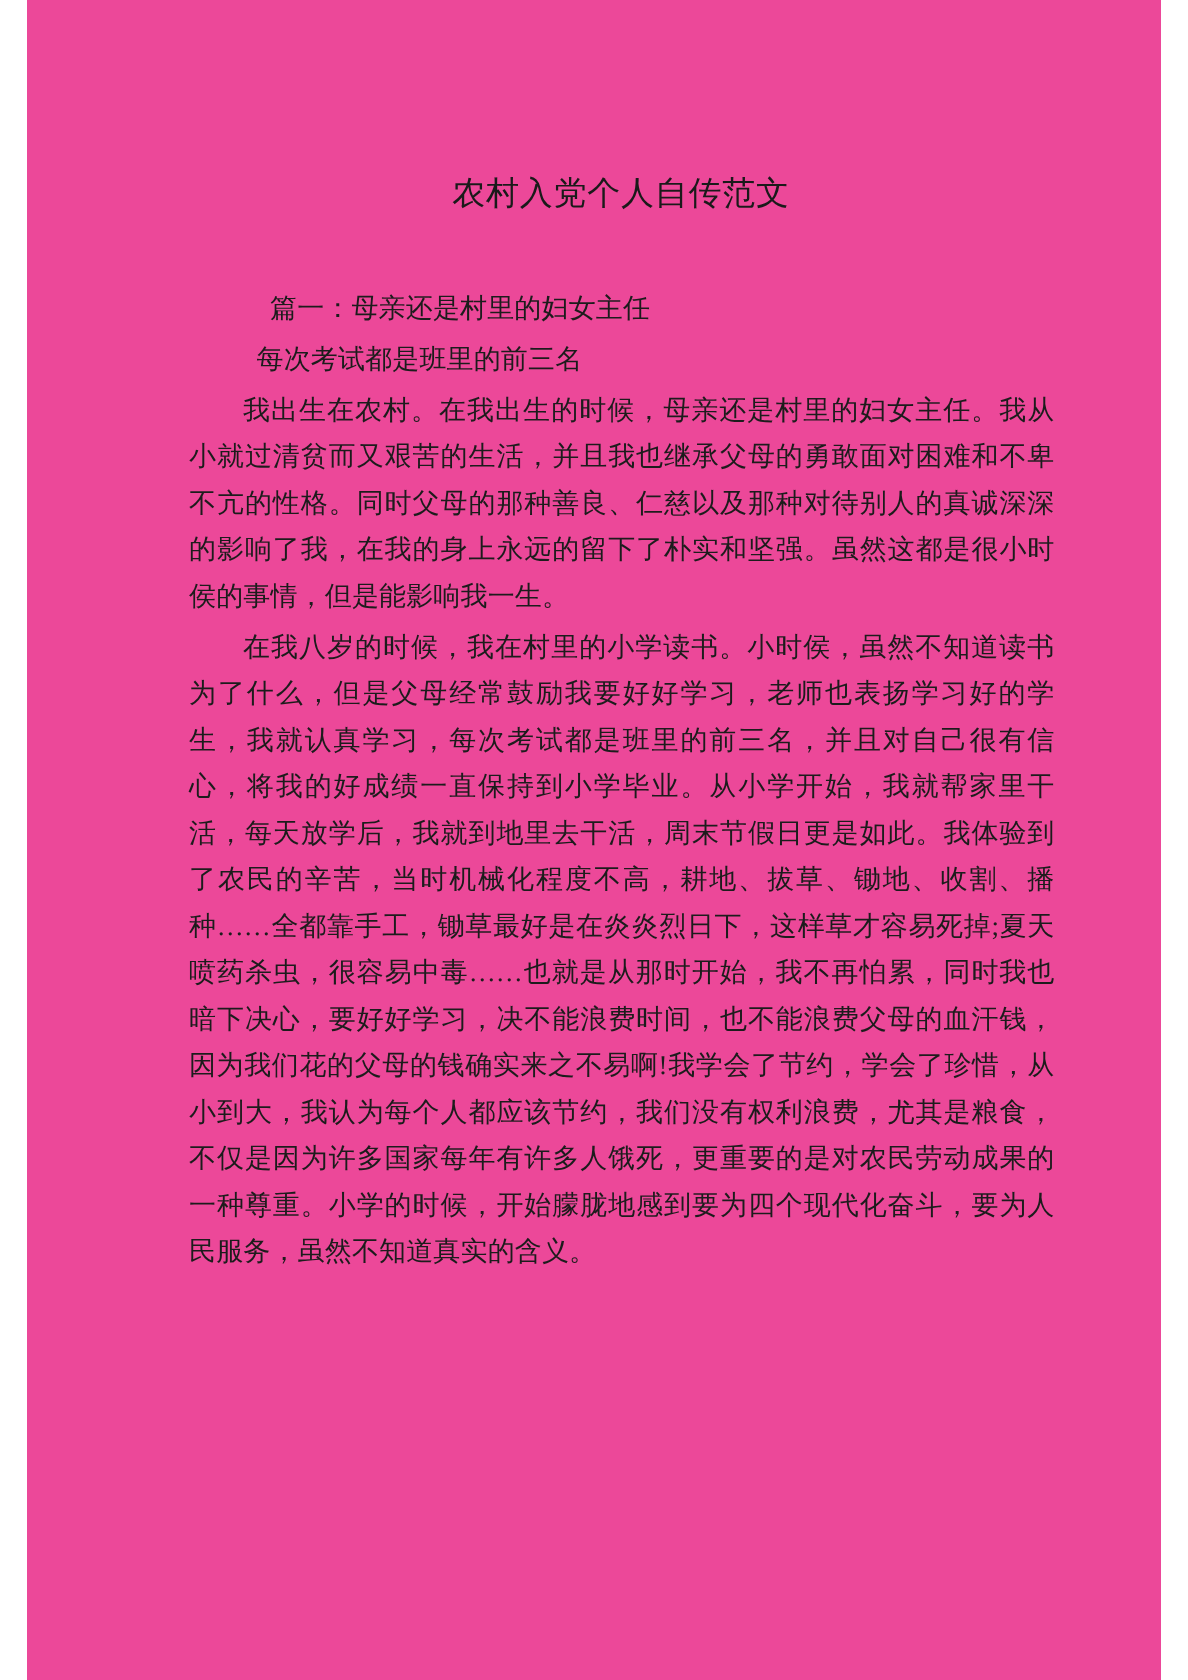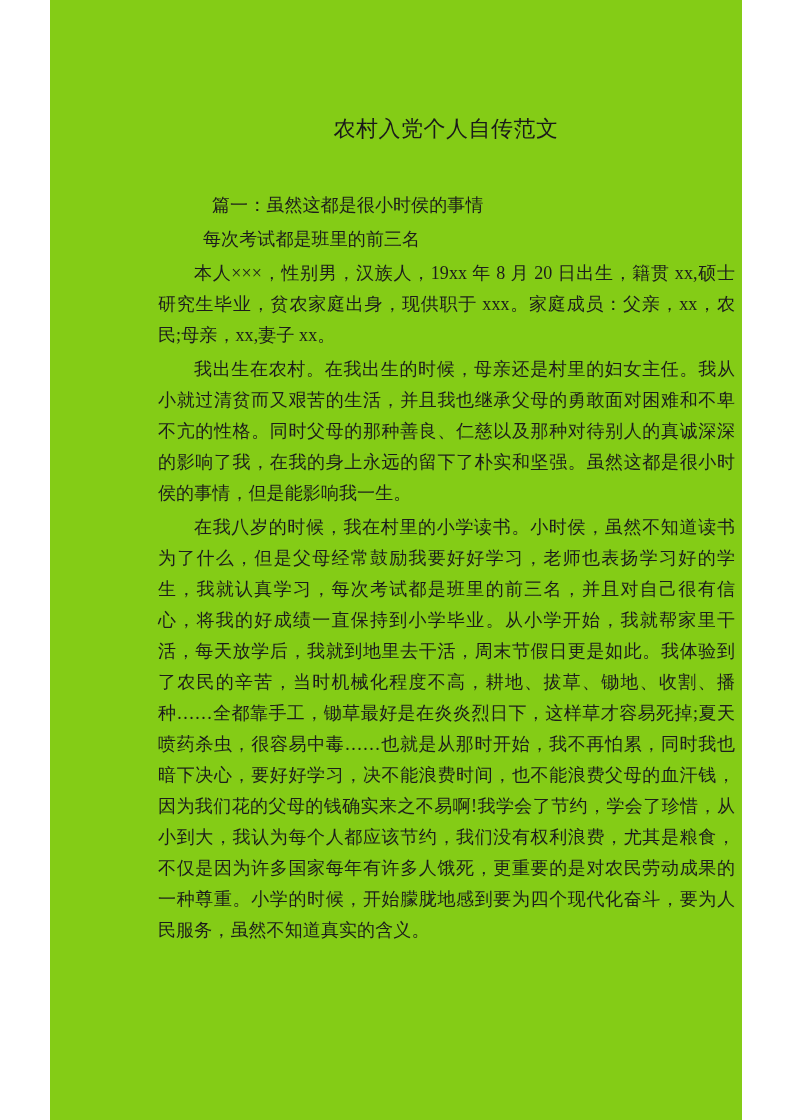--- a/index.html
+++ b/index.html
@@ -2,23 +2,23 @@
 <html><head>
 <meta charset="utf-8">
 <style>
   html, body {
     margin: 0;
     padding: 0;
     background: #ffffff;
   }
   .page {
     position: relative;
-    width: 692px;
+    width: 756px;
     height: 1120px;
-    background: #84cc16;
+    background: #ec4899;
     overflow: hidden;
     margin: 0 auto;
   }
   .doc-title {
     position: absolute;
     left: 0;
     top: 114px;
     width: 792px;
     text-align: center;
     font-family: "Liberation Sans", "DejaVu Sans", sans-serif;
@@ -59,27 +59,26 @@
 </style>
 </head>
 <body>
 
 <div class="page">
 
   <div class="doc-title">农村入党个人自传范文</div>
 
   <div class="body-block">
 
-    <p class="para head-indent">篇一：虽然这都是很小时侯的事情</p>
+    <p class="para head-indent">篇一：母亲还是村里的妇女主任</p>
 
     <p class="para plain-indent gap">每次考试都是班里的前三名</p>
 
 
 
-    <p class="para gap">本人×××，性别男，汉族人，19xx 年 8 月 20 日出生，籍贯 xx,硕士研究生毕业，贫农家庭出身，现供职于 xxx。家庭成员：父亲，xx，农民;母亲，xx,妻子 xx。</p>
 
     <p class="para gap">我出生在农村。在我出生的时候，母亲还是村里的妇女主任。我从小就过清贫而又艰苦的生活，并且我也继承父母的勇敢面对困难和不卑不亢的性格。同时父母的那种善良、仁慈以及那种对待别人的真诚深深的影响了我，在我的身上永远的留下了朴实和坚强。虽然这都是很小时侯的事情，但是能影响我一生。</p>
 
     <p class="para gap">在我八岁的时候，我在村里的小学读书。小时侯，虽然不知道读书为了什么，但是父母经常鼓励我要好好学习，老师也表扬学习好的学生，我就认真学习，每次考试都是班里的前三名，并且对自己很有信心，将我的好成绩一直保持到小学毕业。从小学开始，我就帮家里干活，每天放学后，我就到地里去干活，周末节假日更是如此。我体验到了农民的辛苦，当时机械化程度不高，耕地、拔草、锄地、收割、播种……全都靠手工，锄草最好是在炎炎烈日下，这样草才容易死掉;夏天喷药杀虫，很容易中毒……也就是从那时开始，我不再怕累，同时我也暗下决心，要好好学习，决不能浪费时间，也不能浪费父母的血汗钱，因为我们花的父母的钱确实来之不易啊!我学会了节约，学会了珍惜，从小到大，我认为每个人都应该节约，我们没有权利浪费，尤其是粮食，不仅是因为许多国家每年有许多人饿死，更重要的是对农民劳动成果的一种尊重。小学的时候，开始朦胧地感到要为四个现代化奋斗，要为人民服务，虽然不知道真实的含义。</p>
 
   </div>
 
 </div>
 
 </body></html>

